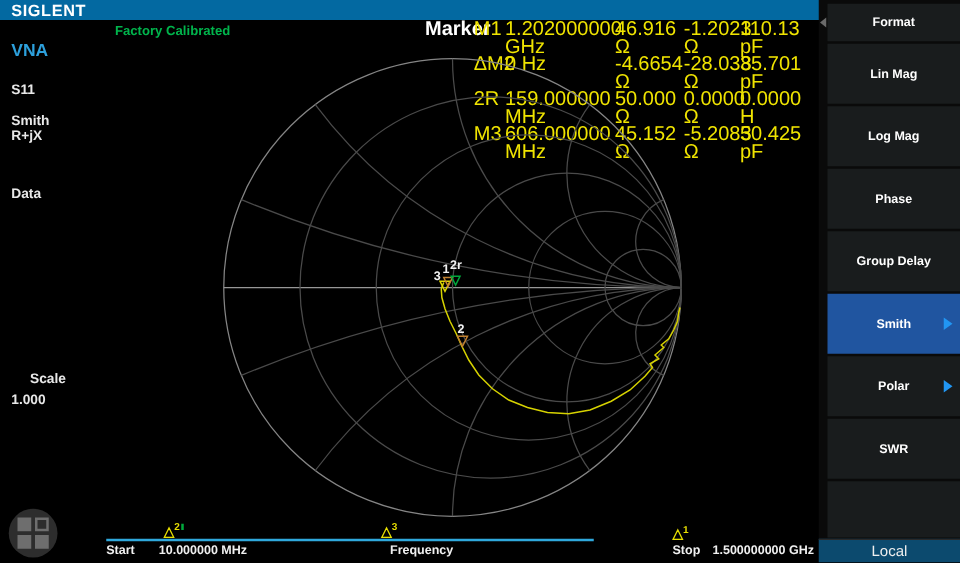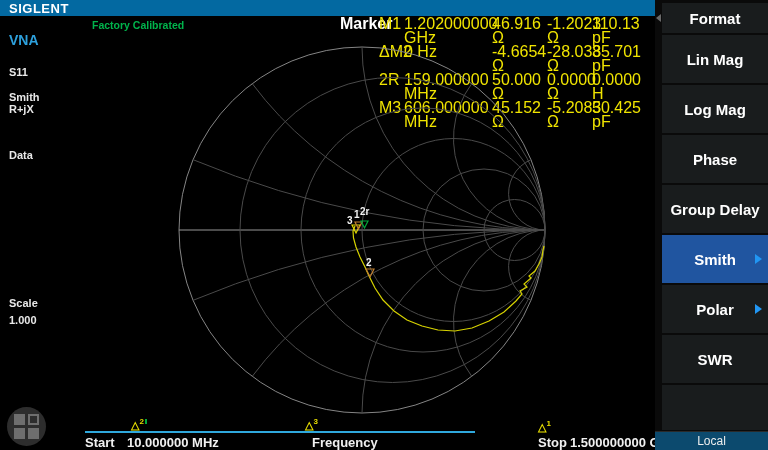--- a/index.html
+++ b/index.html
@@ -13,21 +13,21 @@
           letter-spacing:.5px; }
   .cal { position:absolute; left:92px; top:19px; color:#00b44c; font-size:10.5px; font-weight:600; }
 
   
   .lbl { position:absolute; color:#e8e8e8; font-size:11px; font-weight:600; }
   .vna { left:9px; top:32px; color:#2da0dc; font-size:14px; font-weight:800; }
   .s11 { left:9px; top:66px; }
   .fmt1 { left:9px; top:91px; }
   .fmt2 { left:9px; top:103px; }
   .data-lbl { left:9px; top:149px; }
-  .scale-lbl { left:9px; top:297px; }
+  .scale-lbl { left:24px; top:297px; }
   .scale-val { left:9px; top:314px; }
 
   
   .mtable { position:absolute; left:340px; top:17px; display:grid;
             grid-template-columns:37px 27px 88px 55px 45px 58px;
             font-size:16px; line-height:14px; color:#f0e400; }
   .mtable .hd { color:#fff; font-weight:700; text-align:right; padding-right:3px; }
   .mtable .nm { text-align:left; padding-left:2px; }
   .mtable .num { text-align:left; }
 
@@ -35,30 +35,30 @@
   svg.smith { position:absolute; left:0; top:0; }
   .g  { fill:none; stroke:#4a4a4a; stroke-width:1; }
   .g-outer { fill:none; stroke:#858585; stroke-width:1; }
   .g-axis { stroke:#979797; stroke-width:1; }
   .trace { fill:none; stroke:#d6d200; stroke-width:1.2; }
   .mk-tri { fill:none; stroke-width:1.2; }
   .mk-txt { fill:#f2f2f2; font-size:10px; font-weight:700; font-family:"Liberation Sans",sans-serif; }
 
   
   .freq-line { position:absolute; left:85px; top:431px; width:390px; height:2px; background:#2fa8dc; }
-  .btxt { position:absolute; top:435px; color:#f0f0f0; font-size:13px; font-weight:600; }
+  .btxt { position:absolute; top:435px; color:#f0f0f0; font-size:10px; font-weight:600; }
   .axis-marker { position:absolute; color:#e8df00; font-size:11px; line-height:10px; font-weight:600; }
   .axis-marker sup { font-size:8px; }
   .green-tick { display:inline-block; width:2px; height:5px; background:#00a83c;
                 margin-left:1px; vertical-align:super; }
 
   
   .sidebar { position:absolute; left:655px; top:0; width:113px; height:450px; background:#0a0a0a; }
   .side-btn { position:absolute; left:7px; width:106px; background:#191c1d; color:#fff;
-              font-size:15px; font-weight:700; display:flex; align-items:center;
+              font-size:10px; font-weight:700; display:flex; align-items:center;
               justify-content:center; }
   .side-btn.active { background:#2055a0; }
   .arrow-r { position:absolute; right:6px; top:50%; margin-top:-5px; width:0; height:0;
              border-left:7px solid #2196f3; border-top:5px solid transparent;
              border-bottom:5px solid transparent; }
   .fmt-back { position:absolute; left:-6px; top:50%; margin-top:-4px; width:0; height:0;
               border-right:5px solid #6a6a6a; border-top:4px solid transparent;
               border-bottom:4px solid transparent; }
   .local-btn { position:absolute; left:0; bottom:0; width:113px; height:19px; background:#0c4a6e;
                color:#eee; font-size:12px; display:flex; align-items:center; justify-content:center;

